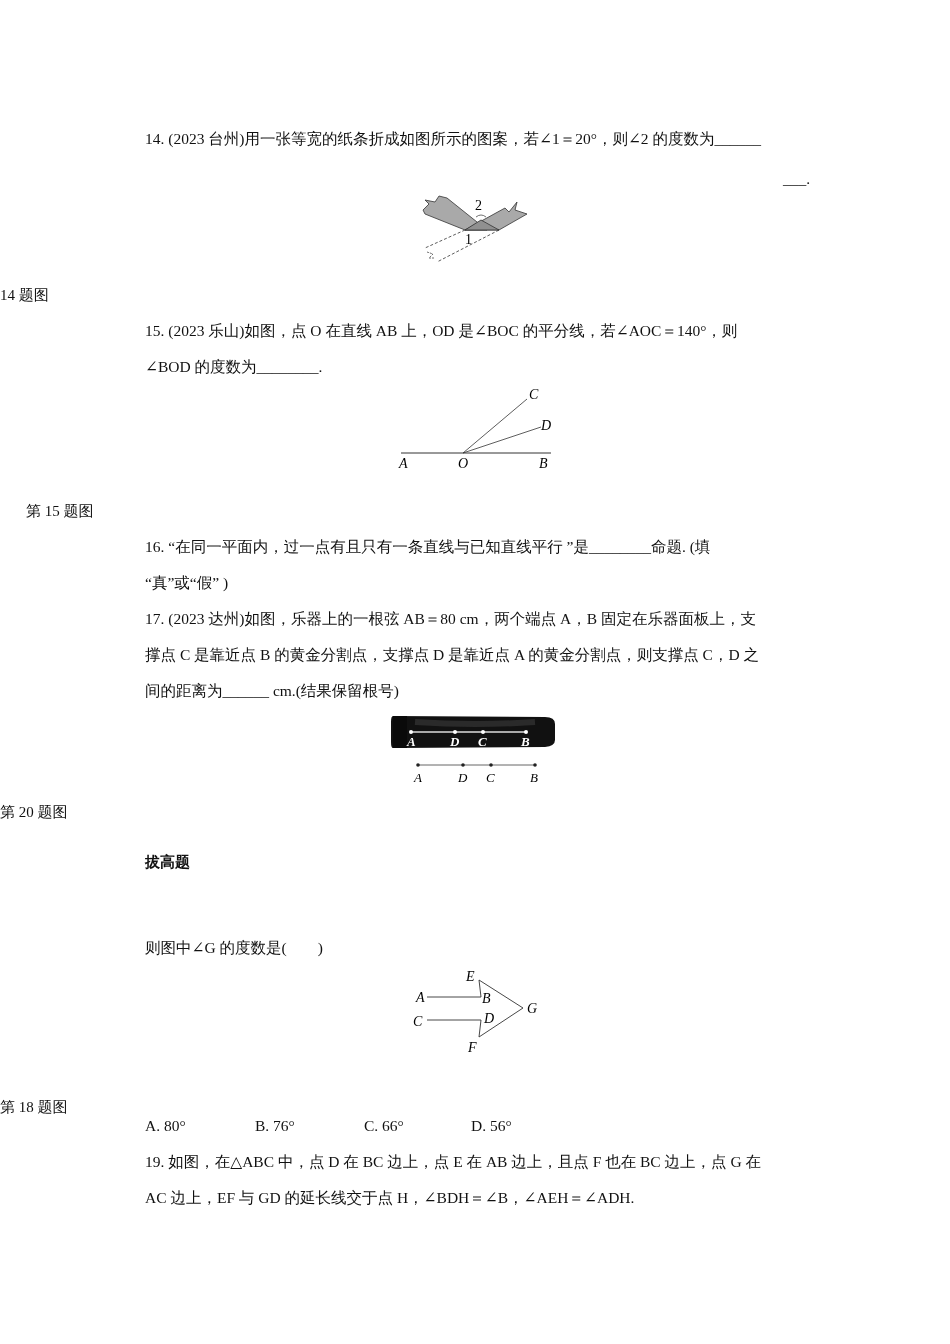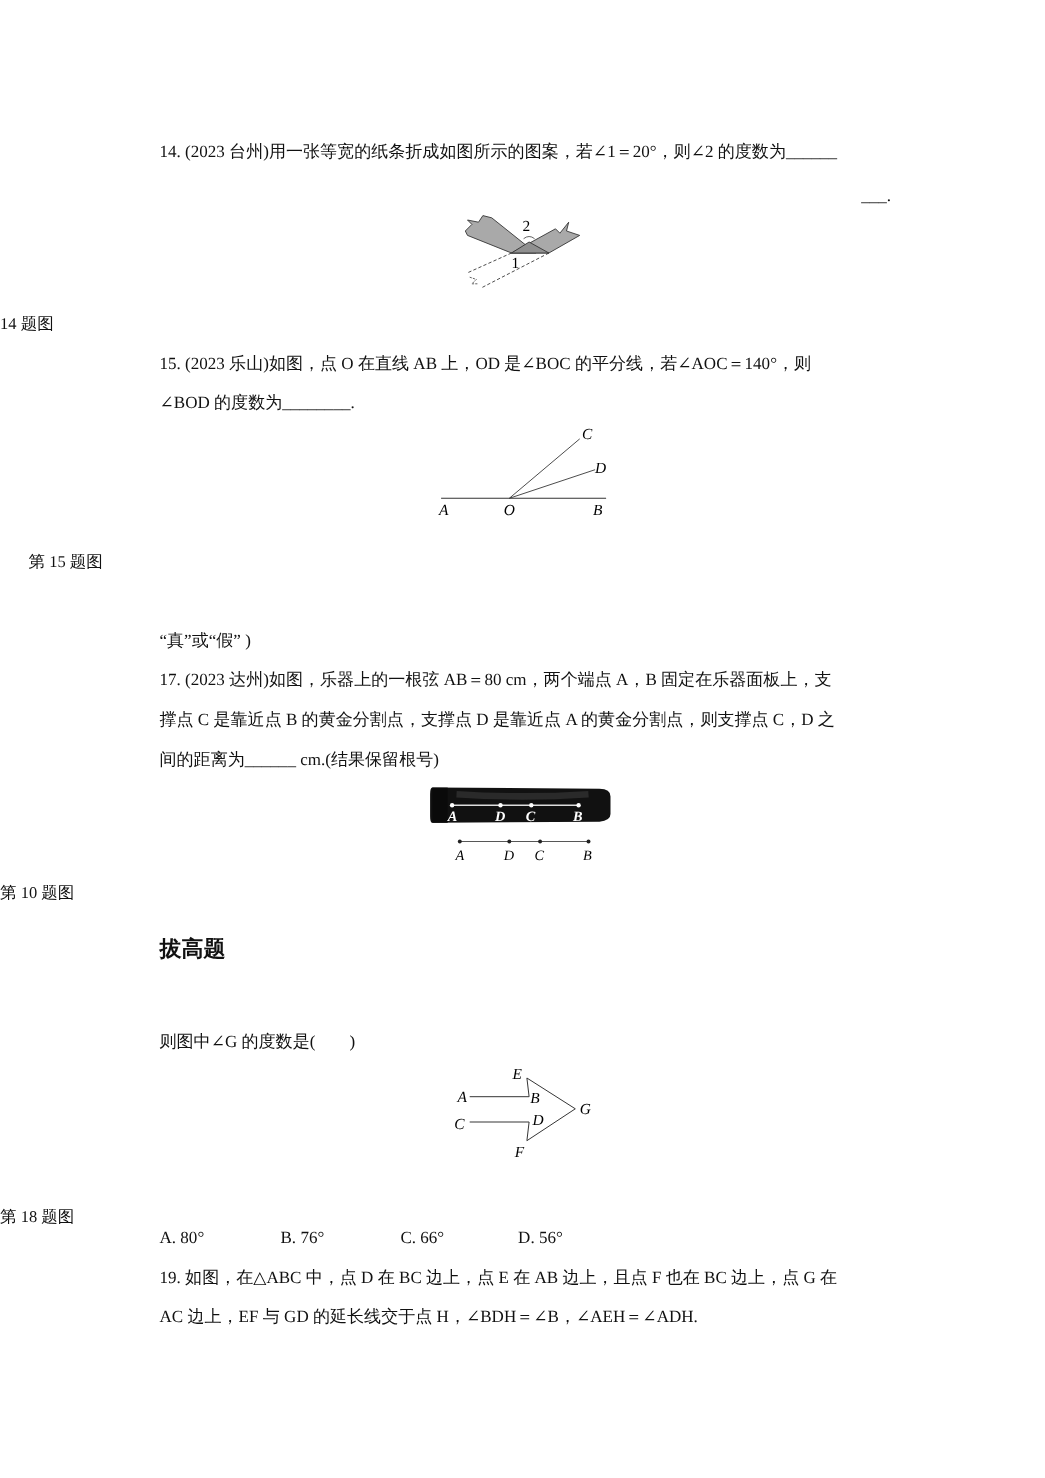--- a/index.html
+++ b/index.html
@@ -1,21 +1,21 @@
 <!DOCTYPE html>
 <html><head>
   <meta charset="utf-8">
   <style>
     html, body { margin: 0; padding: 0; background: #ffffff; }
     body { width: 950px; height: 1344px; position: relative; overflow: hidden;
            font-family: "Liberation Serif", "DejaVu Serif", serif; color: #111; }
     .page { position: absolute; left: 0; top: 0; width: 950px; height: 1344px; }
     .line { position: absolute; left: 145px; width: 665px; font-size: 15.5px; line-height: 20px; white-space: nowrap; }
     .cap { position: absolute; width: 950px; left: 0; text-align: left; font-size: 15px; line-height: 20px; }
-    .heading { position: absolute; left: 145px; top: 849px; font-family: "DejaVu Sans", "Liberation Sans", sans-serif; font-size: 20px; font-weight: bold; line-height: 26px; }
+    .heading { position: absolute; left: 145px; top: 849px; font-family: "DejaVu Sans", "Liberation Sans", sans-serif; font-size: 15px; font-weight: bold; line-height: 26px; }
     .fig { position: absolute; }
     .opts { position: absolute; top: 1116px; left: 145px; font-size: 15.5px; line-height: 20px; }
     .opt { position: absolute; white-space: nowrap; }
     svg text { font-family: "Liberation Serif", serif; }
   </style>
 </head>
 <body>
 
 <div class="page">
 
@@ -48,20 +48,21 @@
     <line x1="68" y1="70" x2="132" y2="16" stroke="#333" stroke-width="0.8"></line>
     <line x1="68" y1="70" x2="146" y2="44" stroke="#333" stroke-width="0.8"></line>
     <text x="4" y="85" font-size="14" font-style="italic">A</text>
     <text x="63" y="85" font-size="14" font-style="italic">O</text>
     <text x="144" y="85" font-size="14" font-style="italic">B</text>
     <text x="134" y="16" font-size="14" font-style="italic">C</text>
     <text x="146" y="47" font-size="14" font-style="italic">D</text>
   </svg>
   <div class="cap" style="top:501px;margin-left:26px;">第 15 题图</div>
 
+  <div class="line" style="top:537px;">16. “在同一平面内，过一点有且只有一条直线与已知直线平行 ”是________命题. (填</div>
   <div class="line" style="top:573px;">“真”或“假” )</div>
 
   <div class="line" style="top:609px;">17. (2023 达州)如图，乐器上的一根弦 AB＝80 cm，两个端点 A，B 固定在乐器面板上，支</div>
   <div class="line" style="top:645px;">撑点 C 是靠近点 B 的黄金分割点，支撑点 D 是靠近点 A 的黄金分割点，则支撑点 C，D 之</div>
   <div class="line" style="top:681px;">间的距离为______ cm.(结果保留根号)</div>
 
   <svg class="fig" style="left:385px; top:712px;" width="180" height="74" viewBox="0 0 180 74">
 
     <path d="M8,4 L160,5 Q170,5 170,12 L170,28 Q170,34 160,35 L8,36 Q6,36 6,30 L6,10 Q6,4 8,4 Z" fill="#111"></path>
     <rect x="8" y="4" width="14" height="32" fill="#0a0a0a"></rect>
@@ -79,21 +80,21 @@
     <line x1="33" y1="53" x2="150" y2="53" stroke="#555" stroke-width="0.9"></line>
     <circle cx="33" cy="53" r="1.8" fill="#222"></circle>
     <circle cx="78" cy="53" r="1.8" fill="#222"></circle>
     <circle cx="106" cy="53" r="1.8" fill="#222"></circle>
     <circle cx="150" cy="53" r="1.8" fill="#222"></circle>
     <text x="29" y="70" font-size="13" font-style="italic">A</text>
     <text x="73" y="70" font-size="13" font-style="italic">D</text>
     <text x="101" y="70" font-size="13" font-style="italic">C</text>
     <text x="145" y="70" font-size="13" font-style="italic">B</text>
   </svg>
-  <div class="cap" style="top:802px;">第 10 题图</div>
+  <div class="cap" style="top:802px;">第 20 题图</div>
 
   <div class="heading">拔高题</div>
 
   <div class="line" style="top:938px;">则图中∠G 的度数是(　　)</div>
 
   <svg class="fig" style="left:405px; top:962px;" width="150" height="96" viewBox="0 0 150 96">
     <line x1="22" y1="35" x2="76" y2="35" stroke="#333" stroke-width="0.9"></line>
     <line x1="22" y1="58" x2="76" y2="58" stroke="#333" stroke-width="0.9"></line>
     <polyline points="76,35 74,18 118,46 74,75 76,58" fill="none" stroke="#333" stroke-width="0.9"></polyline>
     <text x="11" y="40" font-size="14" font-style="italic">A</text>

